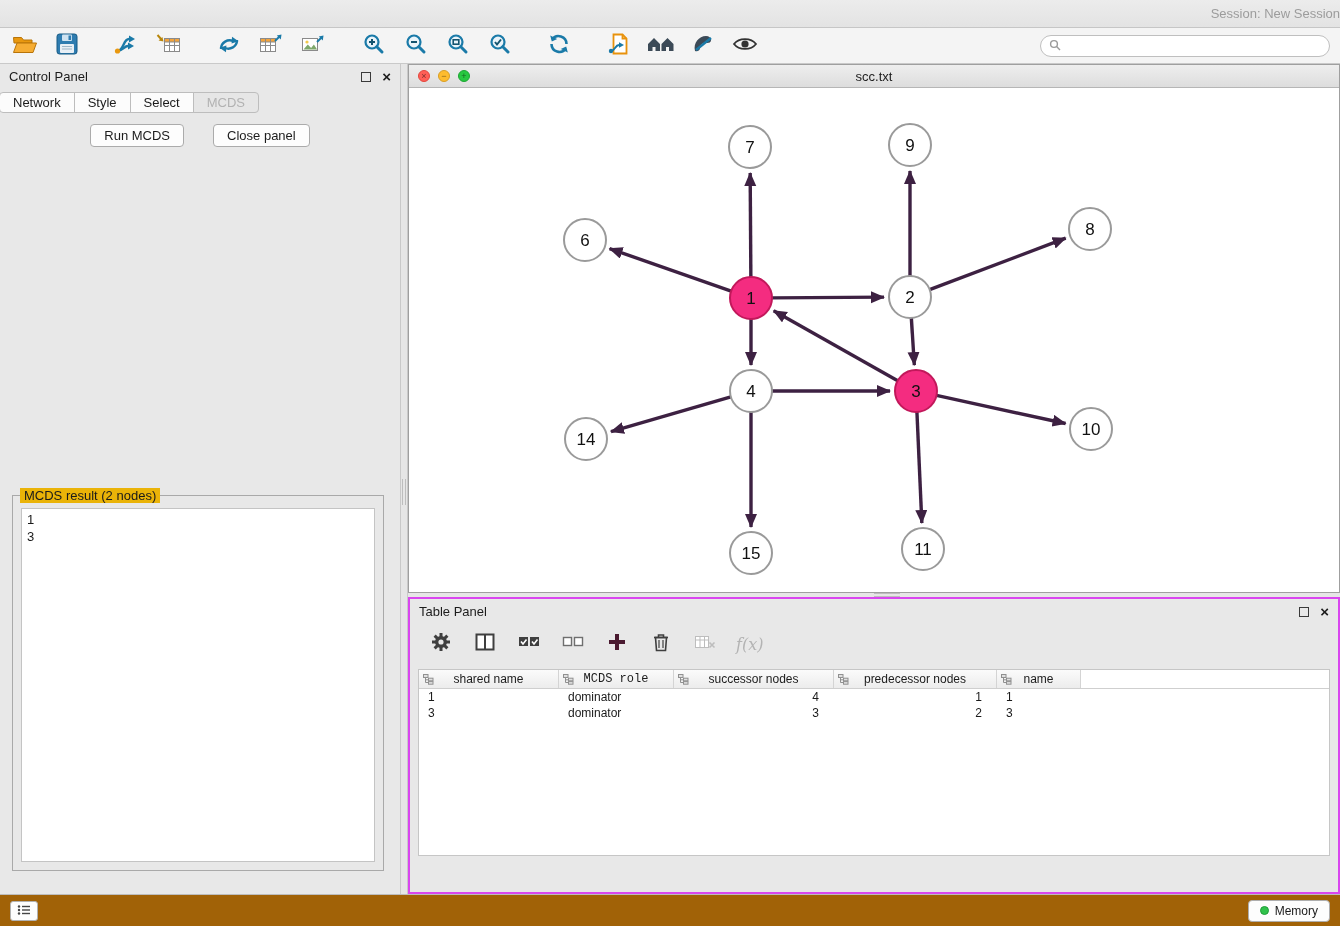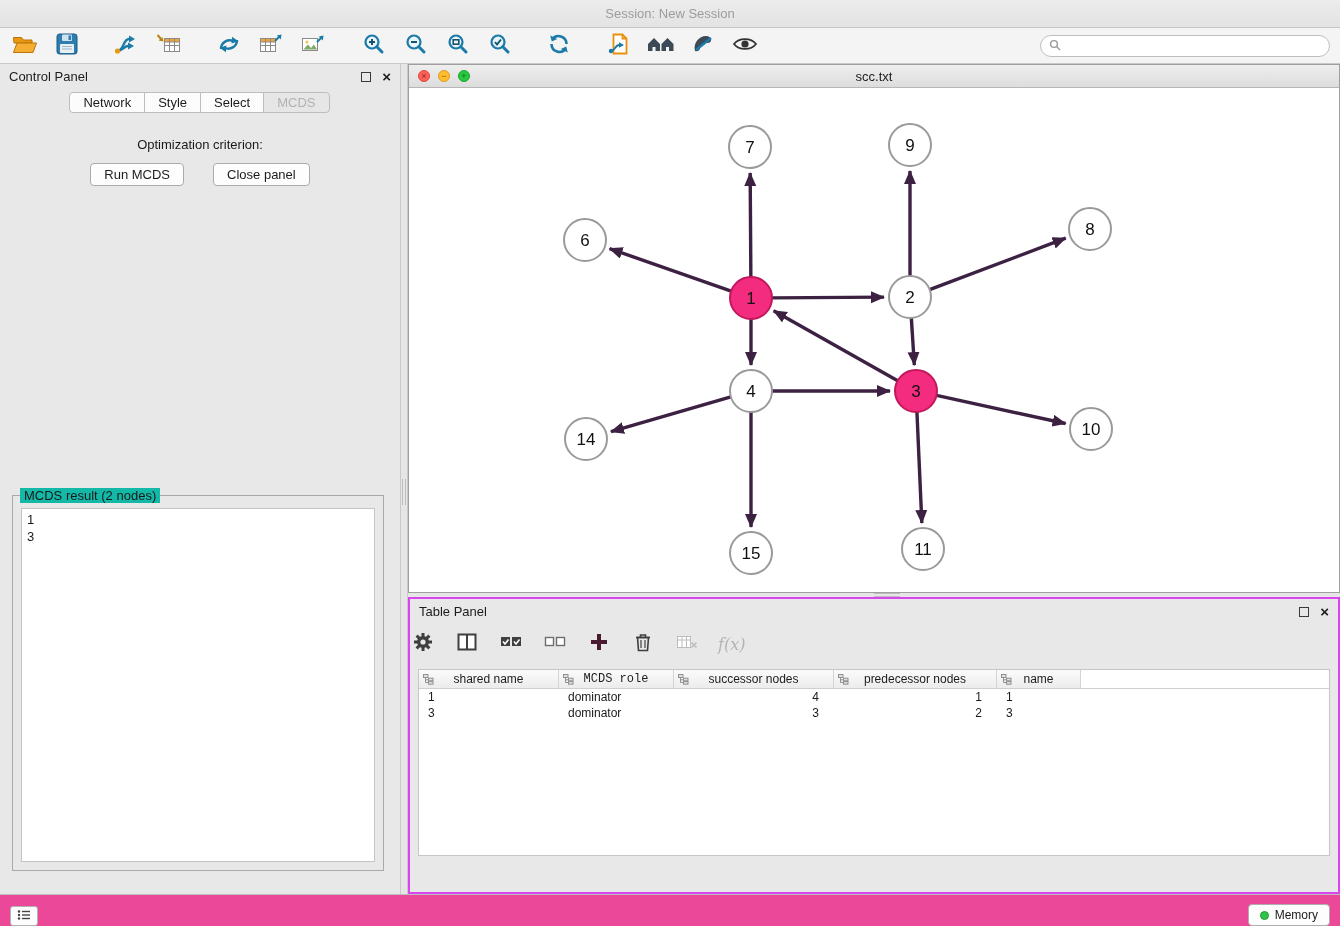--- a/index.html
+++ b/index.html
@@ -7,91 +7,91 @@
   body {
     font-family: "Liberation Sans", sans-serif;
     background:#e2e2e2;
     position:relative;
     overflow:hidden;
     color:#1a1a1a;
   }
   
   .titlebar{position:absolute;top:0;left:0;right:0;height:28px;
     background:linear-gradient(#ececec,#e3e3e3);border-bottom:1px solid #c6c6c6;
-    text-align:center;line-height:28px;font-size:13px;color:#9c9c9c;}
+    text-align:right;line-height:28px;font-size:13px;color:#9c9c9c;}
   
   .toolbar{position:absolute;top:28px;left:0;right:0;height:36px;background:#f4f4f4;
     border-bottom:1px solid #c9c9c9;display:flex;align-items:center;}
   .tb-btn{width:34px;height:30px;display:flex;align-items:center;justify-content:center;margin-left:8px;border-radius:4px;}
   .tb-btn.gap{margin-left:26px;}
   .search-field{position:absolute;right:10px;top:7px;width:290px;height:22px;border:1px solid #bfbfbf;
     border-radius:12px;background:#fff;display:flex;align-items:center;padding:0 8px;gap:5px;}
   .search-field input{border:none;outline:none;flex:1;font-size:12px;background:transparent;font-family:inherit;}
   
   .panel-header{height:25px;display:flex;align-items:center;padding:0 9px;font-size:13px;color:#1c1c1c;}
   .panel-header .spacer{flex:1;}
   .float-icon{width:10px;height:10px;border:1.5px solid #3a3a3a;margin-right:11px;}
   .close-x{font-size:15px;font-weight:bold;color:#1c1c1c;line-height:15px;}
   
   .control-panel{position:absolute;left:0;top:64px;width:400px;bottom:32px;background:#e8e8e8;}
-  .ctab-strip{display:flex;justify-content:center;margin-top:3px;}
+  .ctab-strip{display:flex;justify-content:flex-start;margin-top:3px;}
   .ctab{border:1px solid #bdbdbd;background:#fcfcfc;padding:2px 13px;font-size:13px;margin-left:-1px;color:#1c1c1c;}
   .ctab:first-child{border-radius:4px 0 0 4px;}
   .ctab:last-child{border-radius:0 4px 4px 0;}
   .ctab.active{background:#e6e6e6;color:#b2b2b2;}
   .opt-label{text-align:center;margin-top:24px;font-size:13px;}
   .dropdown{margin:9px auto 0;width:308px;height:24px;background:#fff;border:1px solid #b5b5b5;
     border-radius:4px;display:flex;align-items:center;padding:0 8px;font-size:13px;}
   .dd-arrows{margin-left:auto;display:flex;flex-direction:column;gap:2px;align-items:center;}
   .tri-up{width:0;height:0;border-left:4px solid transparent;border-right:4px solid transparent;border-bottom:5px solid #4a4a4a;}
   .tri-down{width:0;height:0;border-left:4px solid transparent;border-right:4px solid transparent;border-top:5px solid #4a4a4a;}
   .btn-row{display:flex;justify-content:center;gap:29px;margin-top:11px;}
   .pbtn{background:#fdfdfd;border:1px solid #ababab;border-radius:4px;padding:3px 13px;font-size:13px;color:#1c1c1c;}
   .result-group{position:absolute;left:12px;right:16px;top:431px;bottom:23px;border:1px solid #a9a9a9;}
-  .result-legend{position:absolute;top:-8px;left:7px;background:#14b8a6;padding:0 4px;font-size:13px;}
+  .result-legend{position:absolute;top:-8px;left:7px;background:#eab308;padding:0 4px;font-size:13px;}
   .result-box{position:absolute;left:8px;right:8px;top:12px;bottom:8px;background:#fff;border:1px solid #c4c4c4;
     font-size:13px;line-height:17px;padding:2px 5px;white-space:pre;overflow:hidden;}
   
   .v-splitter{position:absolute;left:400px;width:8px;top:64px;bottom:32px;background:#e6e6e6;
     border-left:1px solid #c9c9c9;border-right:1px solid #c9c9c9;}
   .v-grip{position:absolute;top:50%;left:1px;width:4px;height:26px;border-left:1px solid #bdbdbd;border-right:1px solid #bdbdbd;}
   .h-splitter{position:absolute;left:408px;right:0;top:593px;height:4px;background:#e6e6e6;}
   .h-grip{position:absolute;left:50%;top:0;height:4px;width:26px;border-top:1px solid #bdbdbd;border-bottom:1px solid #bdbdbd;}
   
   .net-window{position:absolute;left:408px;top:64px;right:0;height:529px;background:#fff;border:1px solid #9f9f9f;}
   .net-titlebar{height:23px;background:linear-gradient(#eeeeee,#dddddd);border-bottom:1px solid #b6b6b6;
     position:relative;text-align:center;font-size:13px;line-height:23px;color:#1c1c1c;}
   .lights{position:absolute;left:9px;top:5px;display:flex;gap:8px;}
   .light{width:12px;height:12px;border-radius:50%;font-size:9px;line-height:11px;text-align:center;color:rgba(0,0,0,.5);}
   .light.red{background:#ff5f57;border:1px solid #e2463d;}
   .light.yellow{background:#febc2e;border:1px solid #d89e24;}
   .light.green{background:#28c840;border:1px solid #1da633;}
   .net-canvas{position:absolute;top:24px;left:0;right:0;bottom:0;background:#fff;overflow:hidden;}
   
   .table-panel{position:absolute;left:408px;top:597px;right:0;bottom:32px;background:#e8e8e8;border:2px solid #d946ef;}
-  .tp-toolbar{position:absolute;top:25px;left:0;right:0;height:40px;display:flex;align-items:center;gap:18px;}
+  .tp-toolbar{position:absolute;top:25px;left:0;right:0;height:40px;display:flex;align-items:center;padding-left:18px;gap:18px;}
   .tp-tool{height:26px;min-width:26px;display:flex;align-items:center;justify-content:center;}
   .fx-label{font-family:"DejaVu Serif", serif;font-style:italic;font-size:16px;color:#b3b3b3;}
   .tp-table{position:absolute;left:8px;right:8px;top:70px;bottom:36px;background:#fff;border:1px solid #c6c6c6;overflow:hidden;}
   .tp-thead{display:flex;height:19px;background:linear-gradient(#fbfbfb,#ececec);border-bottom:1px solid #cfcfcf;font-size:12px;}
   .th{border-right:1px solid #d4d4d4;display:flex;align-items:center;justify-content:center;position:relative;color:#1c1c1c;}
   .th .tree-icon{position:absolute;left:4px;top:4px;}
   .th.filler{flex:1;border-right:none;background:#fff;}
   .tr{display:flex;height:16px;font-size:12px;align-items:center;}
   .td{display:flex;align-items:center;height:16px;}
   .td.left{justify-content:flex-start;padding-left:9px;}
   .td.right{justify-content:flex-end;padding-right:15px;}
   .tp-tabs{position:absolute;bottom:6px;left:0;right:0;display:flex;justify-content:center;}
   .tp-tab{border:1px solid #b9b9b9;background:#fdfdfd;padding:4px 13px;font-size:13px;font-weight:bold;margin-left:-1px;color:#1c1c1c;}
   .tp-tab:first-child{border-radius:4px 0 0 4px;}
   .tp-tab:last-child{border-radius:0 4px 4px 0;}
   .tp-tab.active{background:#d9d9d9;color:#9e9e9e;}
   
-  .statusbar{position:absolute;bottom:0;left:0;right:0;height:32px;background:#ec4899;border-top:1px solid #bdbdbd;
-    display:flex;align-items:flex-end;padding:0 10px;}
+  .statusbar{position:absolute;bottom:0;left:0;right:0;height:32px;background:#a16207;border-top:1px solid #bdbdbd;
+    display:flex;align-items:center;padding:0 10px;}
   .list-btn{width:28px;height:20px;border:1px solid #b2b2b2;border-radius:3px;background:#fdfdfd;
     display:flex;align-items:center;justify-content:center;}
   .memory-btn{margin-left:auto;height:22px;border:1px solid #aeaeae;border-radius:4px;background:#fdfdfd;
     display:flex;align-items:center;gap:6px;padding:0 11px;font-size:12px;}
   .mem-dot{width:9px;height:9px;border-radius:50%;background:#30c24b;border:1px solid #1f9e38;}
 </style>
 </head>
 <body>
 
 <div class="titlebar">
@@ -242,21 +242,20 @@
     <span class="spacer"></span>
     <span class="float-icon"></span>
     <span class="close-x">×</span>
   </div>
   <div class="ctab-strip">
       <div class="ctab">Network</div>
       <div class="ctab">Style</div>
       <div class="ctab">Select</div>
       <div class="ctab active">MCDS</div>
     </div>
-  <div class="opt-label">Optimization criterion:</div>
   <div class="btn-row">
     <button class="pbtn">Run MCDS</button>
     <button class="pbtn">Close panel</button>
   </div>
   <div class="result-group">
     <span class="result-legend">MCDS result (2 nodes)</span>
     <div class="result-box">1
 3</div>
   </div>
 </div>

